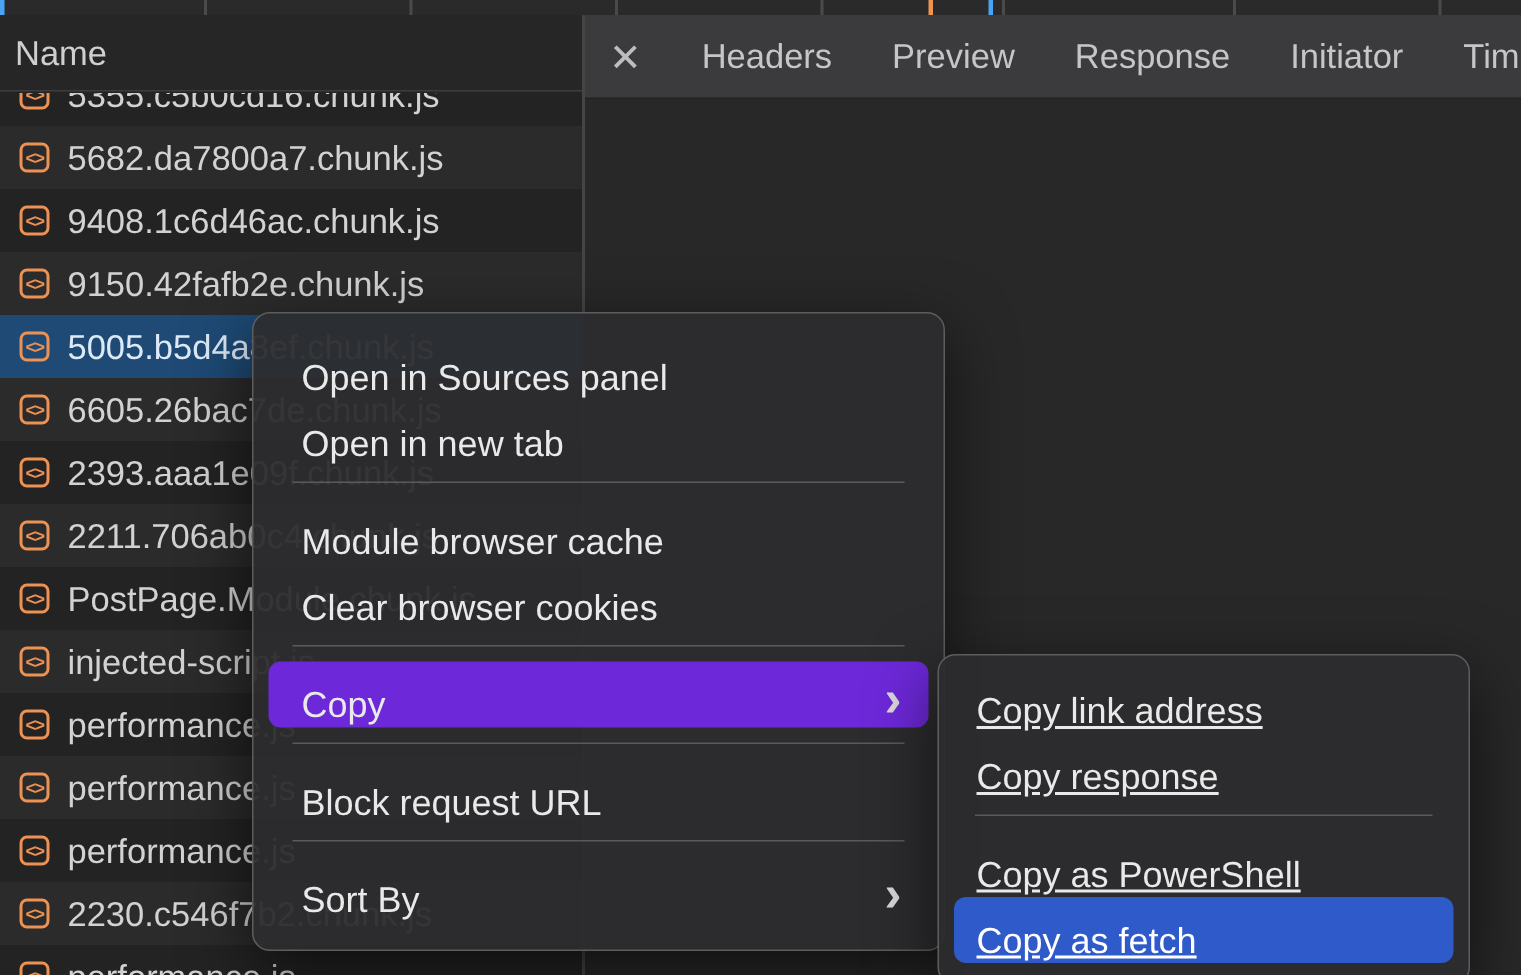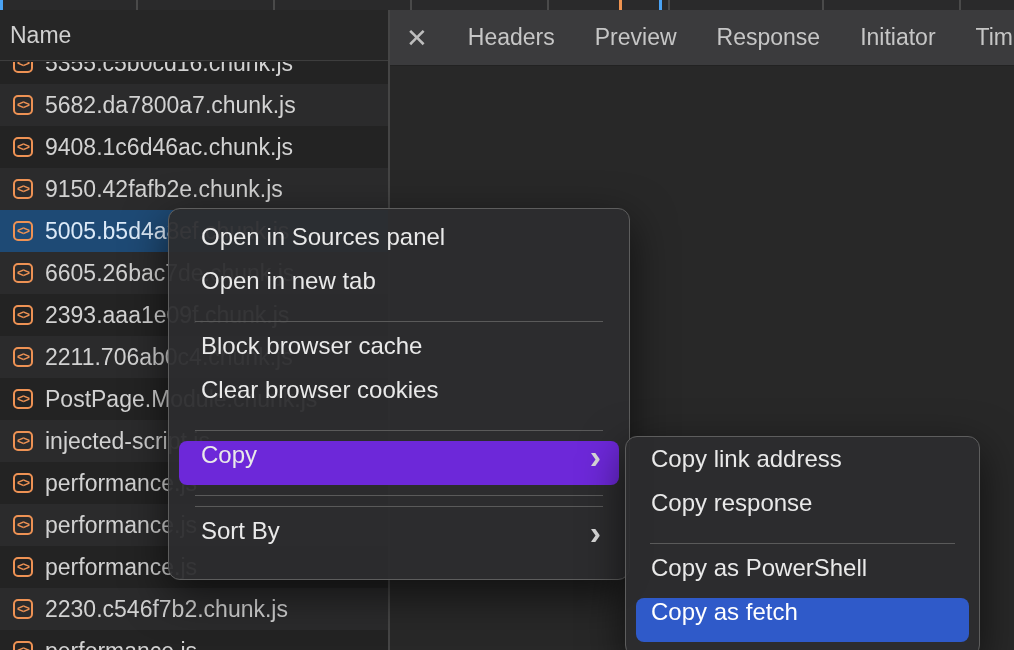--- a/index.html
+++ b/index.html
@@ -28,24 +28,24 @@
   .details-pane{position:absolute;top:10px;left:390px;right:0;bottom:0;background:#282828;}
   .tab-bar{height:56px;background:#3b3b3d;border-bottom:1px solid #222;display:flex;align-items:center;
     padding-left:16px;gap:40px;font-size:23px;color:#c6c6c6;white-space:nowrap;overflow:hidden;box-sizing:border-box;}
   .close-x{font-size:26px;color:#bdbdbd;line-height:1;cursor:default;}
   .tab{cursor:default;}
   
   .menu{position:absolute;background:rgba(44,44,46,0.95);border:1px solid #5d5d5d;border-radius:12px;
     box-shadow:0 14px 44px rgba(0,0,0,0.6);box-sizing:border-box;z-index:10;}
   .menu.main{left:168px;top:208px;width:462px;padding:14px 0 18px;}
   .menu.sub{left:625px;top:436px;width:355px;padding:8px 0 14px;z-index:11;}
-  .menu-item{height:44px;margin:0 10px;border-radius:8px;display:flex;align-items:flex-start;justify-content:space-between;
+  .menu-item{height:44px;margin:0 10px;border-radius:8px;display:flex;align-items:flex-end;justify-content:space-between;
     font-size:24px;color:#e9e9e9;white-space:nowrap;}
   .menu.main .menu-item{padding:0 18px 0 22px;}
-  .menu.sub .menu-item{padding:0 18px 0 15px;}
+  .menu.sub .menu-item{padding:0 18px 0 15px;text-decoration:underline;}
   .menu-item.hl-gray{background:#6d28d9;}
   .menu-item.hl-blue{background:#2f5ac9;color:#ffffff;}
   .menu-sep{height:1px;background:#5a5a5a;margin:10px 26px;}
   .menu.sub .menu-sep{margin:10px 24px;}
   .chevron{font-size:34px;line-height:1;color:#d8d8d8;font-weight:600;transform:translateY(-2px);}
 </style>
 </head>
 <body>
 
 <div id="app">
@@ -144,31 +144,34 @@
 
   <div class="menu main">
     <div class="menu-item">
       <span>Open in Sources panel</span>
     </div>
     <div class="menu-item">
       <span>Open in new tab</span>
     </div>
     <div class="menu-sep"></div>
     <div class="menu-item">
-      <span>Block browser cache</span>
+      <span>Module browser cache</span>
     </div>
     <div class="menu-item">
       <span>Clear browser cookies</span>
     </div>
     <div class="menu-sep"></div>
     <div class="menu-item hl-gray">
       <span>Copy</span>
       <span class="chevron">›</span>
     </div>
     <div class="menu-sep"></div>
+    <div class="menu-item">
+      <span>Block request URL</span>
+    </div>
     <div class="menu-sep"></div>
     <div class="menu-item">
       <span>Sort By</span>
       <span class="chevron">›</span>
     </div>
   </div>
 
   <div class="menu sub">
     <div class="menu-item">
       <span>Copy link address</span>

